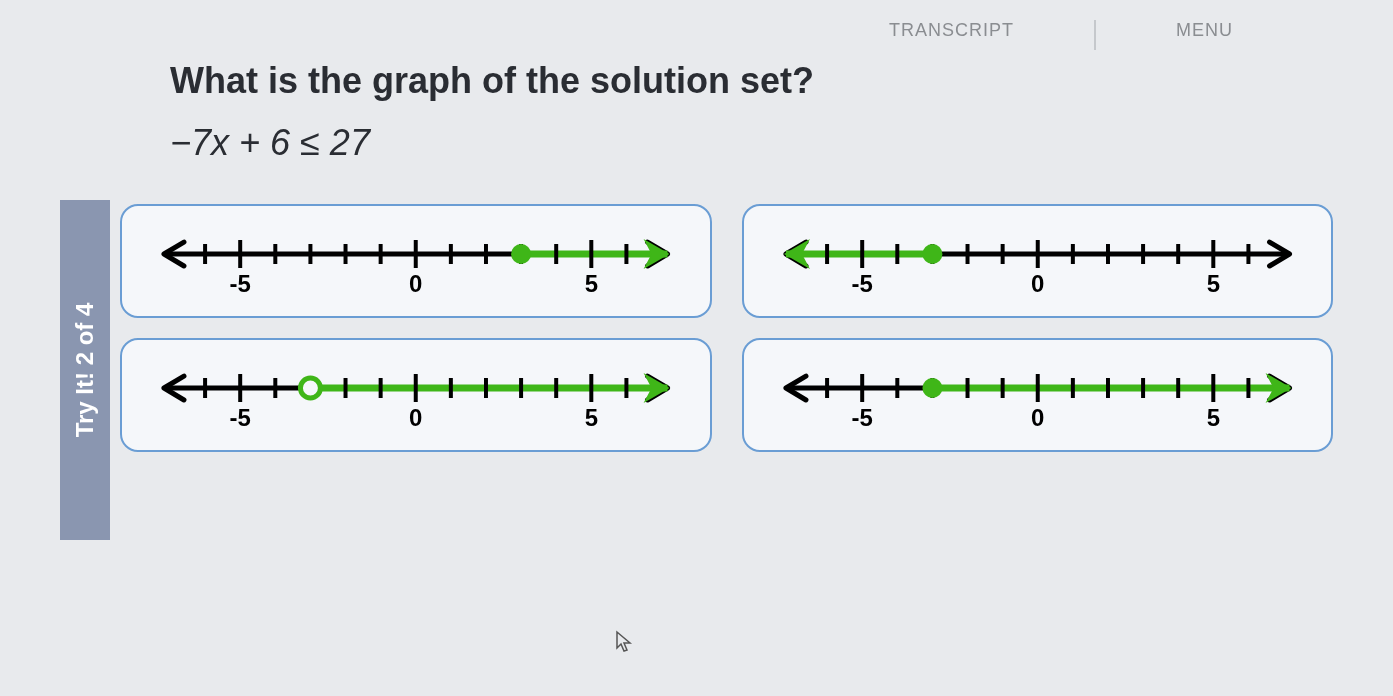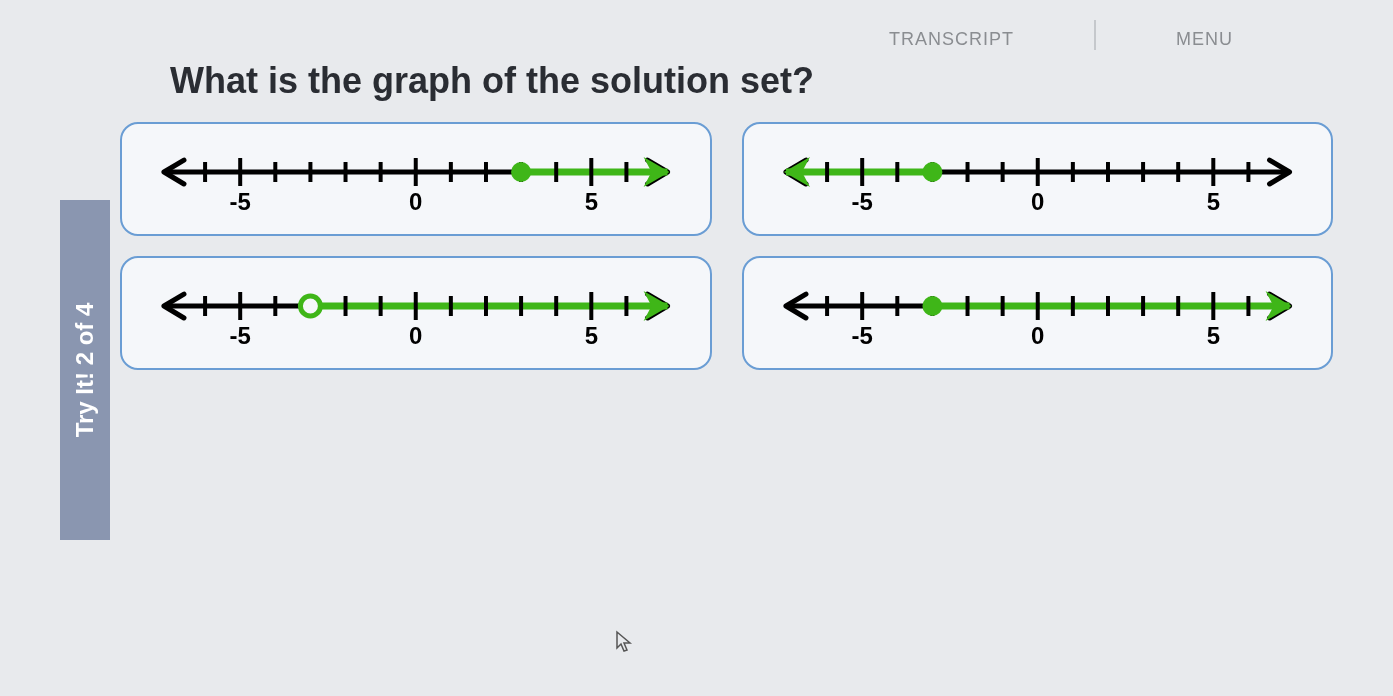--- a/index.html
+++ b/index.html
@@ -14,21 +14,21 @@
       height: 696px;
       position: relative;
       overflow: hidden;
     }
     .topbar {
       position: absolute;
       top: 20px;
       right: 160px;
       display: flex;
       gap: 80px;
-      align-items: flex-end;
+      align-items: flex-start;
     }
     .topbar-link {
       color: #8a8d91;
       font-size: 18px;
       letter-spacing: 1px;
       cursor: pointer;
     }
     .divider-v {
       width: 2px;
       height: 30px;
@@ -106,20 +106,23 @@
   <span class="divider-v"></span>
   <span class="topbar-link">MENU</span>
 </div>
 
 <div class="sidebar">
   <div class="sidebar-text">Try It! 2 of 4</div>
 </div>
 
 <div class="content">
   <div class="question-title">What is the graph of the solution set?</div>
+  <div class="inequality">
+    −7<span class="mi">x</span> + 6 ≤ 27
+  </div>
 
   <div class="options-grid">
     <div class="option-card">
       <svg class="numberline" id="nl0" viewBox="0 0 548 80">
           <line x1="22" y1="30" x2="526" y2="30" stroke="#000" stroke-width="5"></line>
           <path d="M 22 30 L 42 18 M 22 30 L 42 42" stroke="#000" stroke-width="5" fill="none" stroke-linecap="round"></path>
           <path d="M 526 30 L 506 18 M 526 30 L 506 42" stroke="#000" stroke-width="5" fill="none" stroke-linecap="round"></path>
           <line x1="379.42857142857144" y1="30" x2="526" y2="30" stroke="#3fb618" stroke-width="7"></line>
           <path d="M 528 30 L 502 15 L 510 30 L 502 45 Z" fill="#3fb618"></path>
           <line x1="63.14285714285714" y1="20" x2="63.14285714285714" y2="40" stroke="#000" stroke-width="4"></line>

